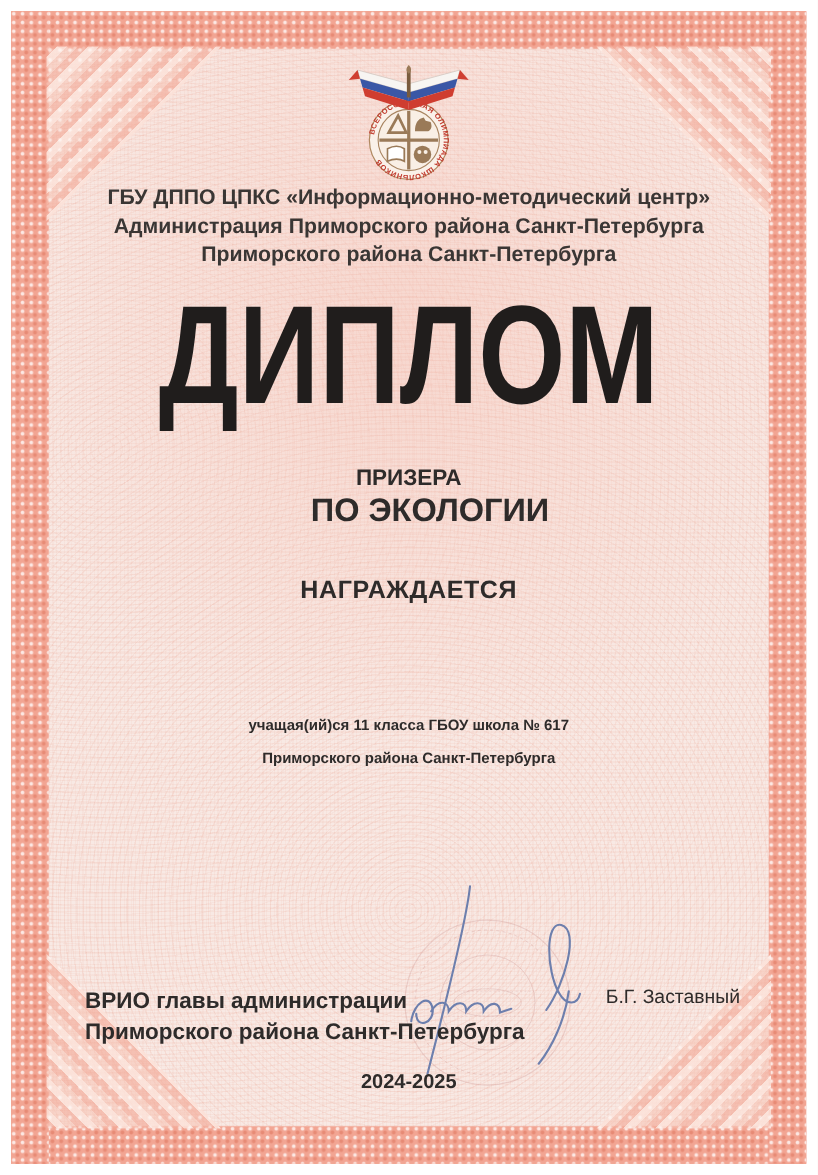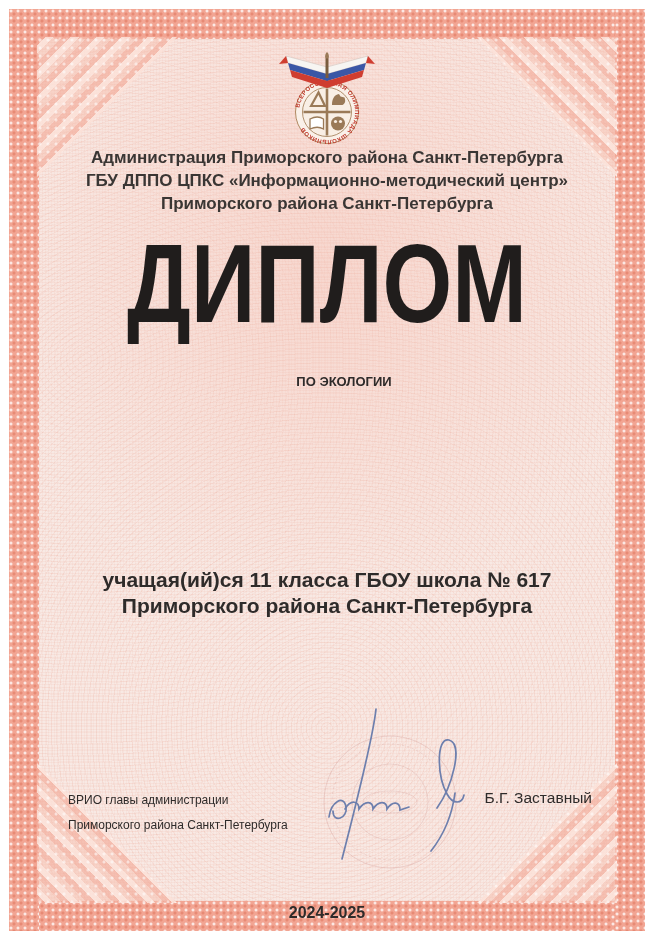--- a/index.html
+++ b/index.html
@@ -44,31 +44,31 @@
   .corner.bl{left:28px;bottom:28px;--ang:45deg;clip-path:polygon(0 0,0 100%,100% 100%);}
   .corner.br{right:28px;bottom:28px;--ang:135deg;clip-path:polygon(100% 0,100% 100%,0 100%);}
   
   .abs{position:absolute;left:0;right:0;text-align:center;color:#2e2b2a;}
   .org{top:146px;font-size:17px;font-weight:bold;line-height:23px;color:#3a3634;}
   .title{
     top:226px;font-size:112px;font-weight:bold;color:#201d1c;line-height:116px;
     transform:scaleX(0.80);transform-origin:50% 50%;white-space:nowrap;letter-spacing:0px;
   }
   .award{top:369px;font-size:18px;font-weight:bold;line-height:26px;}
-  .award .big{font-size:13px;margin-left:34px;}
+  .award .big{font-size:26px;margin-left:34px;}
   .awarded{top:461px;font-size:20px;font-weight:bold;letter-spacing:0.5px;}
   .name{top:523px;font-size:34px;font-weight:bold;letter-spacing:0.5px;color:#262322;}
-  .details{top:567px;font-size:21px;font-weight:bold;line-height:26px;}
+  .details{top:567px;font-size:12px;font-weight:bold;line-height:26px;}
   .footer{
     position:absolute;left:68px;right:62px;top:788px;display:flex;
     justify-content:space-between;align-items:flex-start;color:#2e2b2a;
   }
-  .footer .pos{font-size:12px;font-weight:normal;line-height:25px;text-align:left;}
+  .footer .pos{font-size:18px;font-weight:bold;line-height:25px;text-align:left;}
   .footer .signer{font-size:15.5px;font-weight:normal;padding-top:1px;}
-  .year{top:857px;font-size:16px;font-weight:bold;margin-top:47px;}
+  .year{top:857px;font-size:16px;font-weight:bold;}
   .emblem-wrap{position:absolute;left:50%;top:50px;transform:translateX(-50%);}
   .sig-wrap{position:absolute;left:283px;top:695px;}
 </style>
 </head>
 <body>
 
 <div id="page">
   <div class="certificate">
     <div class="band top"></div>
     <div class="band bottom"></div>
@@ -119,31 +119,33 @@
           <path d="M66 31 L29 20 L31 27 L66 38 Z" fill="#cf3d30"></path>
           <path d="M25 6 L18 14 L27 13 Z" fill="#cf3d30"></path>
         </g>
         <path d="M64.5 6 h3 v22 h-3 z" fill="#7a5c3e"></path>
         <path d="M66 2 c2.5 2.5 2.5 5 0 7 c-2.5-2-2.5-4.5 0-7 z" fill="#9a7a58"></path>
       </g>
     </svg>
   </div>
 
   <div class="abs org">
+    <div>ГБУ ДППО ЦПКС «Информационно-методический центр»</div>
     <div>Администрация Приморского района Санкт-Петербурга</div>
-    <div>ГБУ ДППО ЦПКС «Информационно-методический центр»</div>
     <div>Приморского района Санкт-Петербурга</div>
   </div>
 
   <div class="abs title">ДИПЛОМ</div>
 
   <div class="abs award">
+    <div>ПРИЗЕРА</div>
     <div class="big">ПО ЭКОЛОГИИ</div>
   </div>
 
+  <div class="abs awarded">НАГРАЖДАЕТСЯ</div>
 
   <div class="abs details">
     <div>учащая(ий)ся 11 класса ГБОУ школа № 617</div>
     <div>Приморского района Санкт-Петербурга</div>
   </div>
 
   <div class="sig-wrap">
     <svg width="215" height="178" viewBox="0 0 215 178">
 
       <g fill="none" stroke="rgba(205,148,145,0.32)" stroke-width="1">

